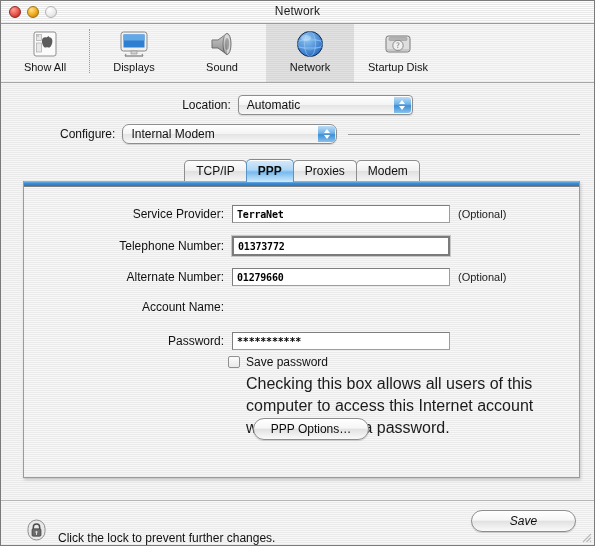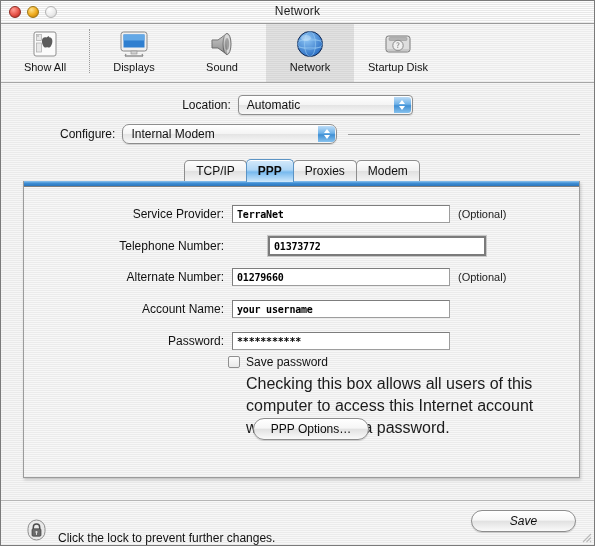--- a/index.html
+++ b/index.html
@@ -336,35 +336,34 @@
     <div id="panel">
       <div id="panel-accent"></div>
       <div id="panel-body">
 
         <div class="frow" style="top:18px;">
           <span class="lbl">Service Provider:</span>
           <span class="txtfield">TerraNet</span>
           <span class="optional">(Optional)</span>
         </div>
 
-        <div class="frow" style="top:49px;gap:36px;">
+        <div class="frow" style="top:49px;">
           <span class="lbl">Telephone Number:</span>
           <span class="txtfield focused">01373772</span>
           <span class="optional"></span>
         </div>
 
         <div class="frow" style="top:81px;">
           <span class="lbl">Alternate Number:</span>
           <span class="txtfield">01279660</span>
           <span class="optional">(Optional)</span>
         </div>
 
         <div class="frow" style="top:113px;">
           <span class="lbl">Account Name:</span>
-          <span class="txtfield">your username</span>
           <span class="optional"></span>
         </div>
 
         <div class="frow" style="top:145px;">
           <span class="lbl">Password:</span>
           <span class="txtfield">***********</span>
           <span class="optional"></span>
         </div>
 
         <div id="cb-row">

